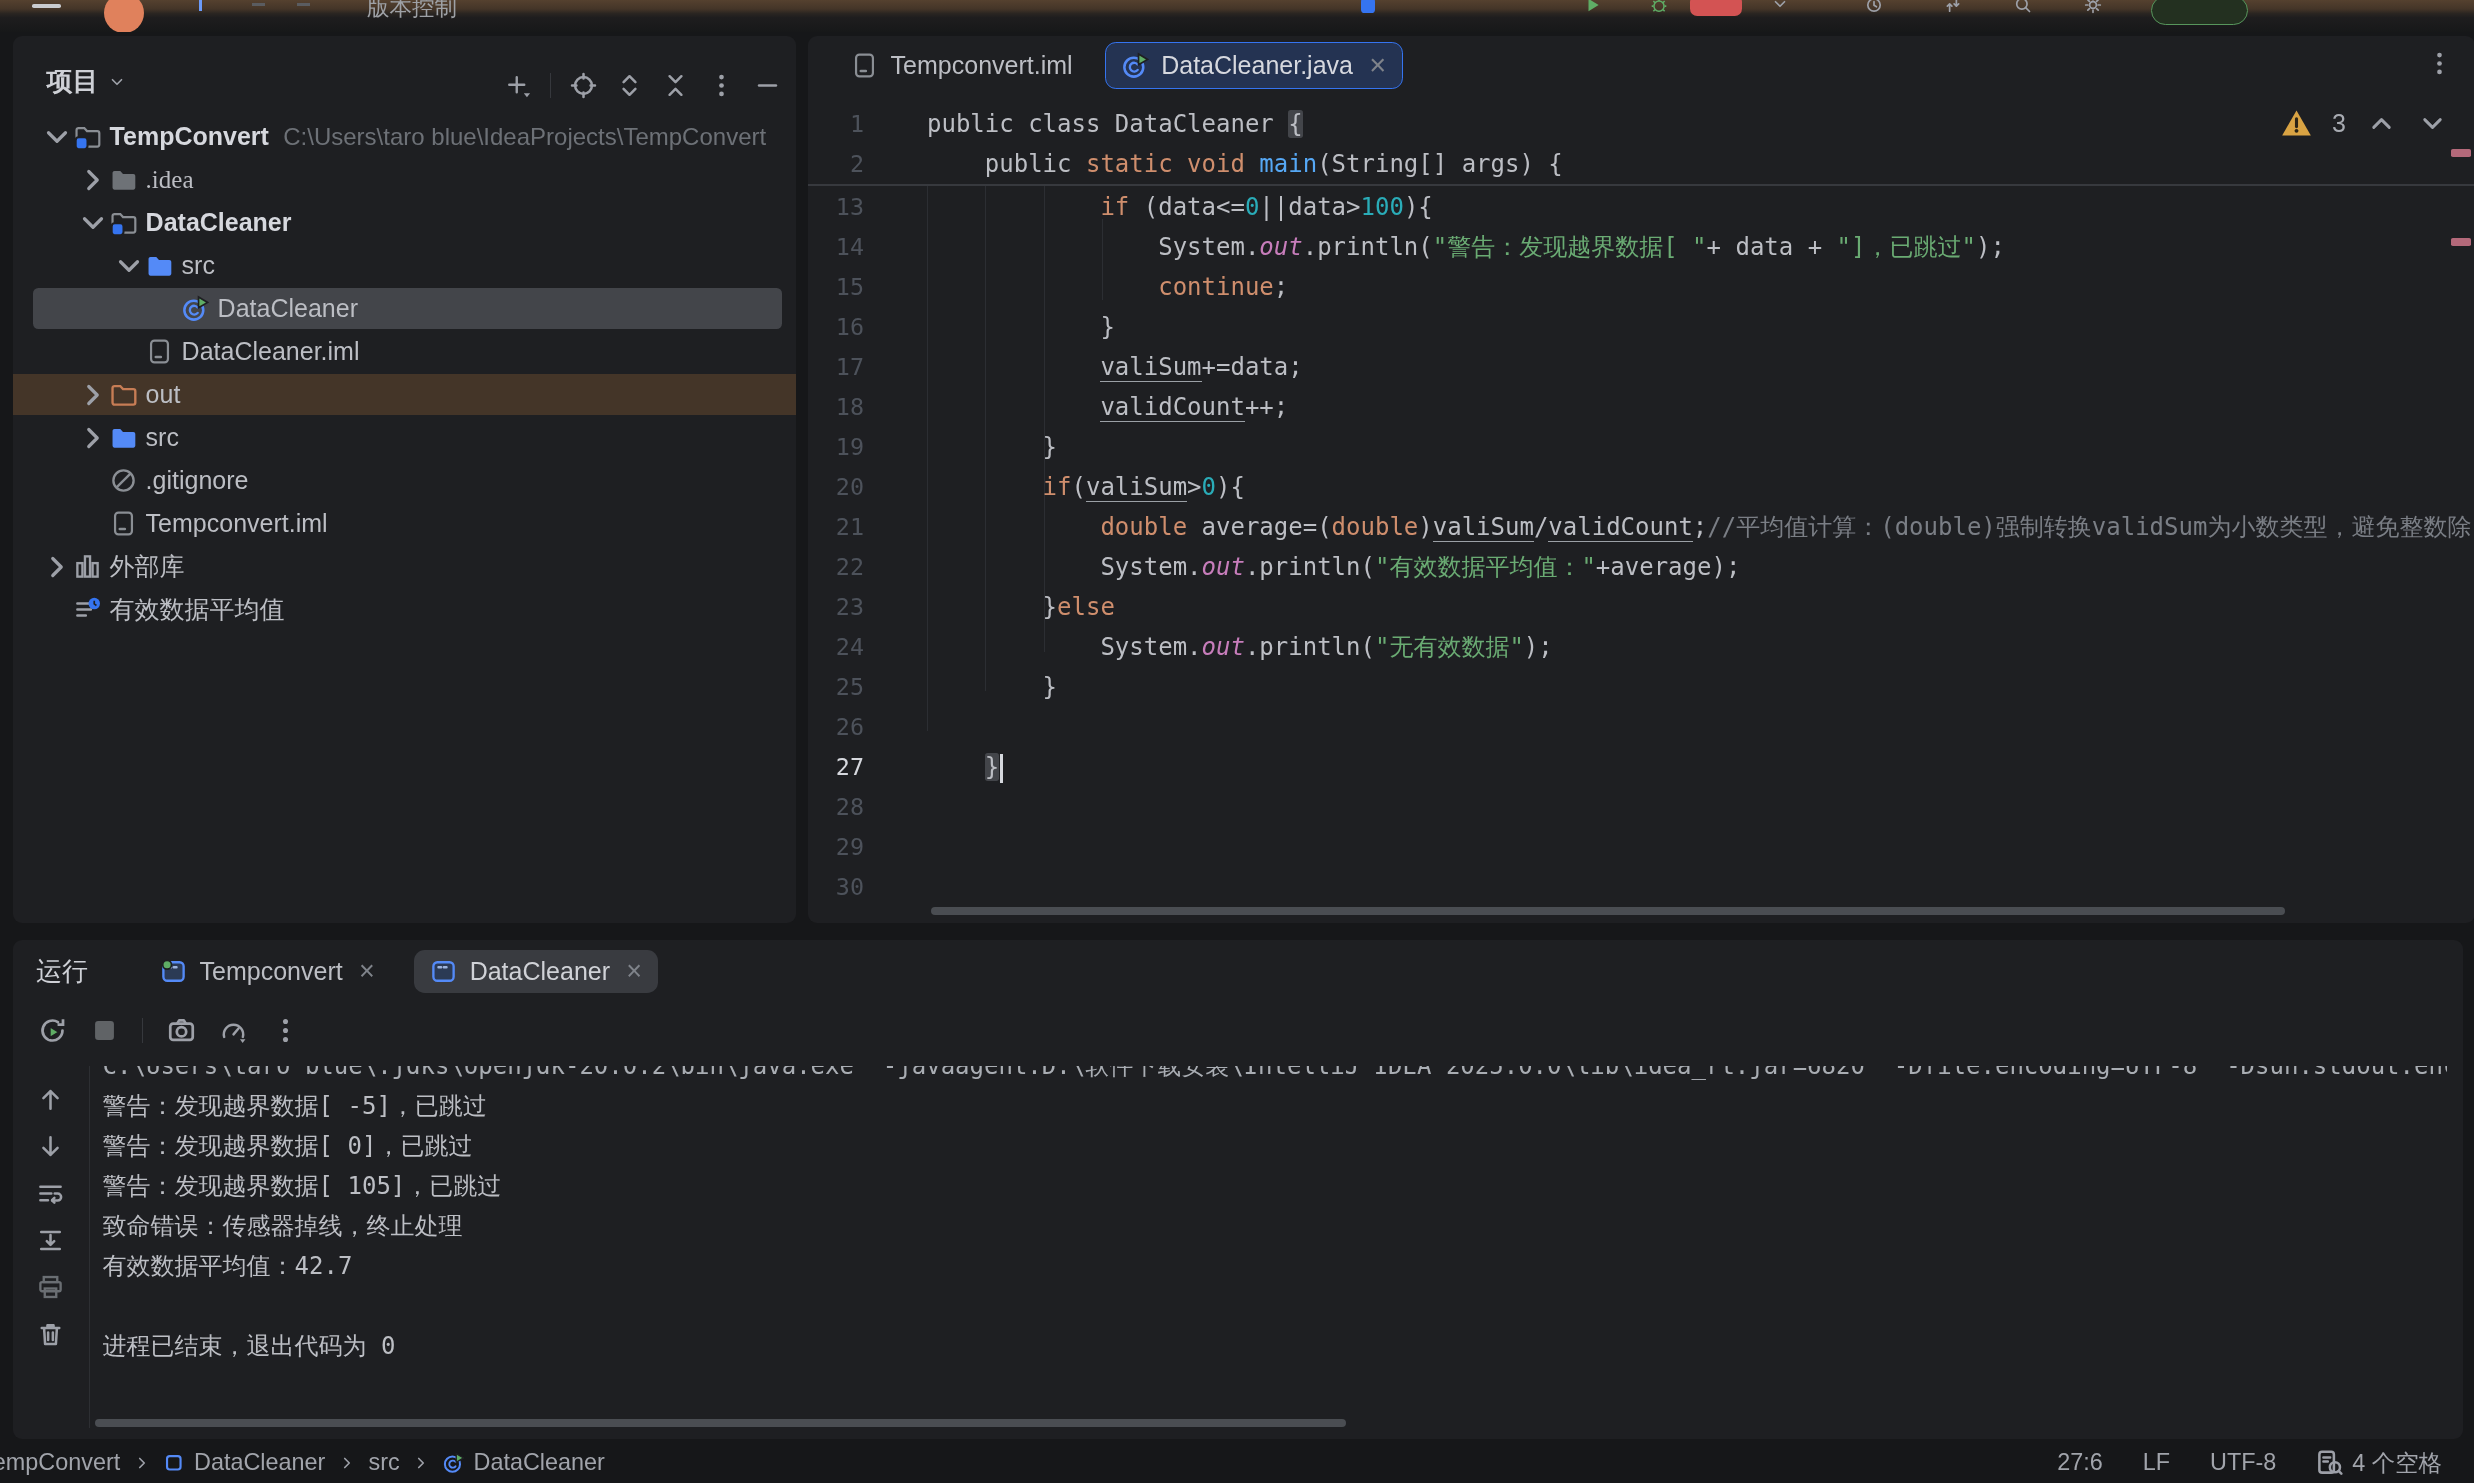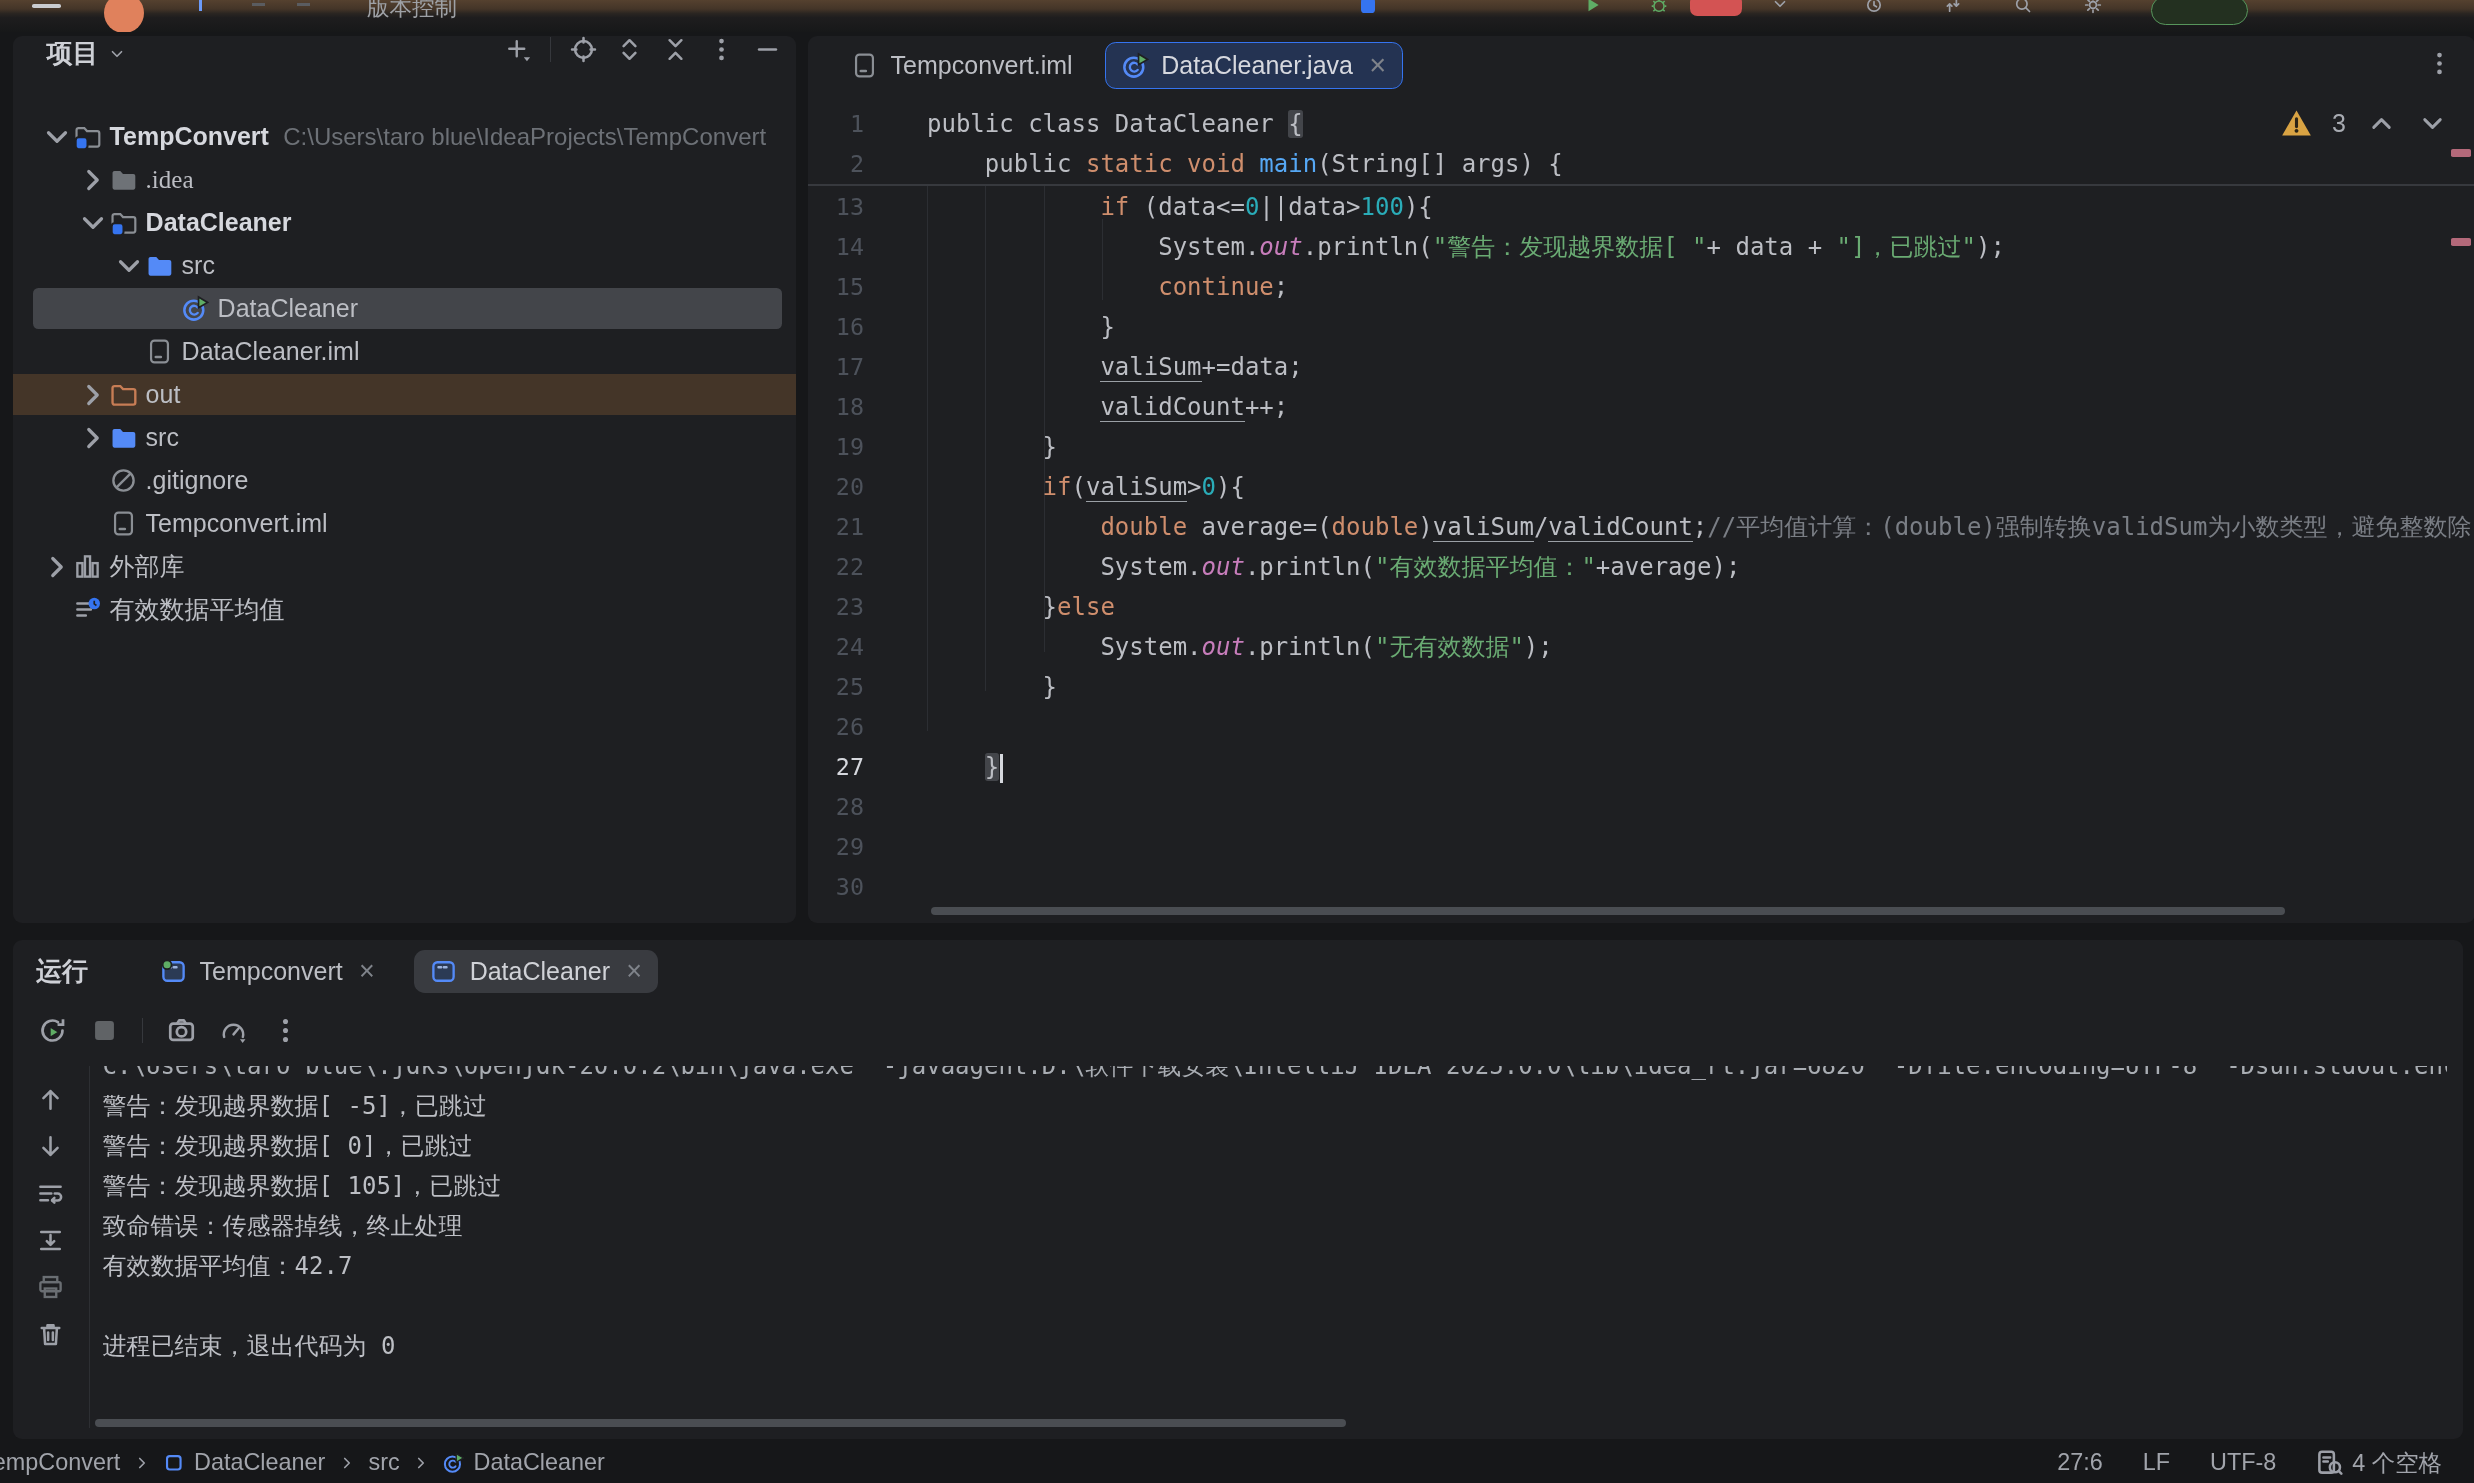--- a/index.html
+++ b/index.html
@@ -15,21 +15,21 @@
     background:linear-gradient(180deg,#55412f 0%,#443528 9px,#2a2521 13.5px,#1e1d1e 55%,#171819 100%)}
   .tb{position:absolute}
 
   
   .panel{position:absolute;background:#1e1f22;border-radius:9px}
   #project-panel{left:12.6px;top:36px;width:783px;height:887px;overflow:hidden}
   #editor-panel{left:808px;top:36px;width:1667px;height:887px;overflow:hidden}
   #run-panel{left:12.6px;top:940px;width:2450px;height:499px;overflow:hidden}
 
   
-  .pp-header{height:63px;display:flex;align-items:flex-start;padding:0 14.4px 0 34px}
+  .pp-header{height:63px;display:flex;align-items:flex-end;padding:0 14.4px 0 34px}
   .pp-title{font-size:26px;font-weight:bold;color:#ced0d6;display:flex;align-items:center;gap:9px}
   .pp-tools{margin-left:auto;display:flex;align-items:center;gap:19px}
   .pp-tools .icon{width:27px;height:27px;cursor:pointer}
   .vsep{width:0.9px;height:25px;background:#36383d}
   #tree{margin-top:16px}
   .tree-row{position:relative;height:43px;display:flex;align-items:center;font-size:25px;color:#bcbec4;white-space:nowrap}
   .tree-row .rowbg{position:absolute;top:0.9px;bottom:0.9px;left:20px;right:13.5px;border-radius:5.4px;z-index:0}
   .tree-row.sel .rowbg{background:#43454a}
   .tree-row.hov .rowbg{left:0;right:0;border-radius:0;background:#443528}
   .tree-row>*{position:relative;z-index:1}
@@ -61,21 +61,21 @@
   .tk-d{color:#bcbec4}.tk-k{color:#cf8e6d}.tk-m{color:#56a8f5}.tk-n{color:#2aacb8}
   .tk-s{color:#6aab73}.tk-c{color:#7a7e85}
   .tk-f{color:#c77dbb;font-style:italic}
   .tk-u{border-bottom:1.8px solid #9ba0a6}
   .tk-hl{background:#43454a;border-radius:2.7px}
   .caret{display:inline-block;width:2.7px;height:29px;background:#d6d8de;vertical-align:middle;margin-left:0.9px}
   .hscroll{position:absolute;height:8px;background:#4a4d52;border-radius:4.5px;z-index:6;cursor:pointer}
 
   
   .run-header{height:63px;display:flex;align-items:center;padding-left:23.4px}
-  .run-title{font-size:26px;font-weight:bold;color:#ced0d6}
+  .run-title{font-size:26px;font-weight:normal;color:#ced0d6}
   .run-tabs{display:flex;align-items:center;margin-left:56px;gap:23.4px}
   .run-tab{display:flex;align-items:center;gap:12.6px;font-size:25px;height:43px;padding:0 16px;border-radius:10.8px;cursor:pointer}
   .run-tab.selected{background:#393b40;color:#d0d2d7}
   .run-tab .close{color:#7f838a;font-size:27px;line-height:1;margin-left:3.6px}
   .run-toolbar{height:54px;display:flex;align-items:center;padding-left:25px;gap:23.4px}
   .run-toolbar .icon{width:29px;height:29px;cursor:pointer}
   .con-rail{position:absolute;left:0;top:126px;width:77px;bottom:10.8px;display:flex;flex-direction:column;
             align-items:center;padding-top:20px;gap:20px;border-right:0.9px solid #2d2f33;box-sizing:border-box}
   .con-rail .icon{width:27px;height:27px;cursor:pointer}
   .console{position:absolute;left:90px;right:16px;top:126px;bottom:27px;overflow:hidden;

